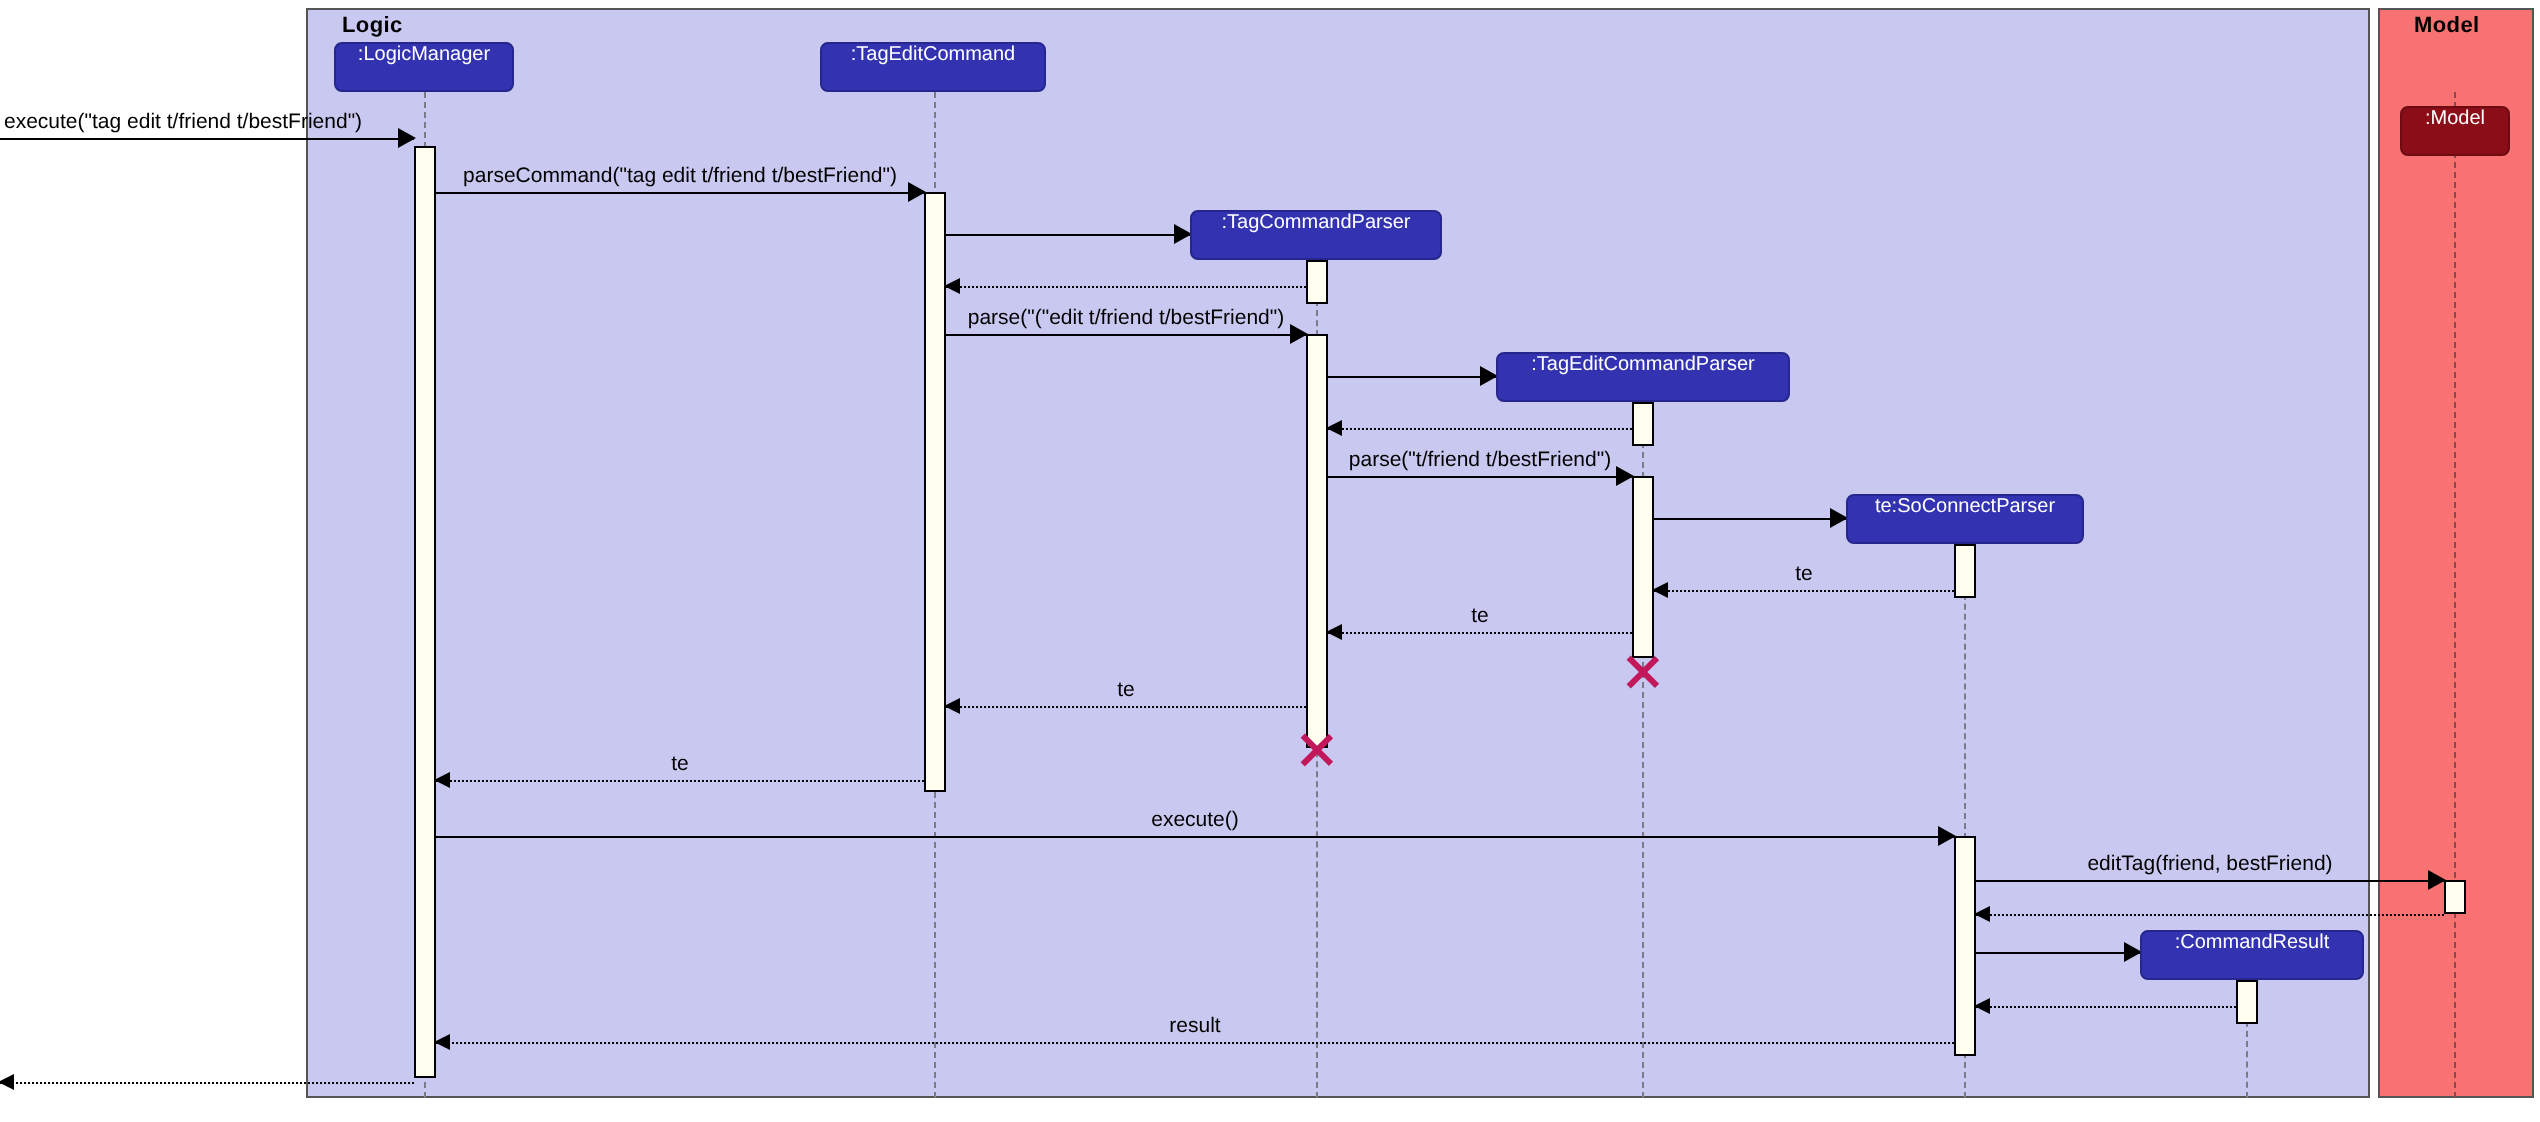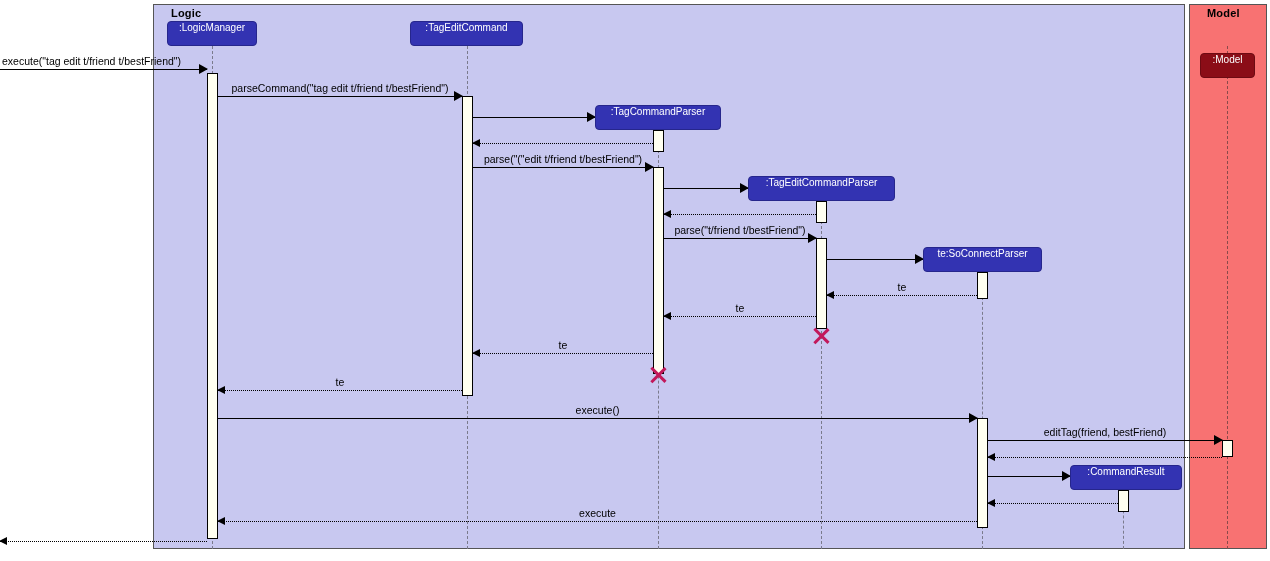--- a/index.html
+++ b/index.html
@@ -193,21 +193,21 @@
         <div class="line"></div>
         <div class="head right"></div>
       </div>
       <div class="msg ret" style="left: 988px; top: 503px; width: 130px;">
         <div class="line"></div>
         <div class="head left thin"></div>
       </div>
       <div class="msg ret" style="left: 218px; top: 521px; width: 759px;">
         <div class="line"></div>
         <div class="head left thin"></div>
-        <div class="label">execute</div>
+        <div class="label">result</div>
       </div>
       <div class="msg ret" style="left: 0px; top: 541px; width: 207px;">
         <div class="line"></div>
         <div class="head left thin"></div>
       </div>
     </div>
 
   <div id="destructions">
       <div class="xmark" style="left: 648px; top: 365px;"></div>
       <div class="xmark" style="left: 811px; top: 326px;"></div>

